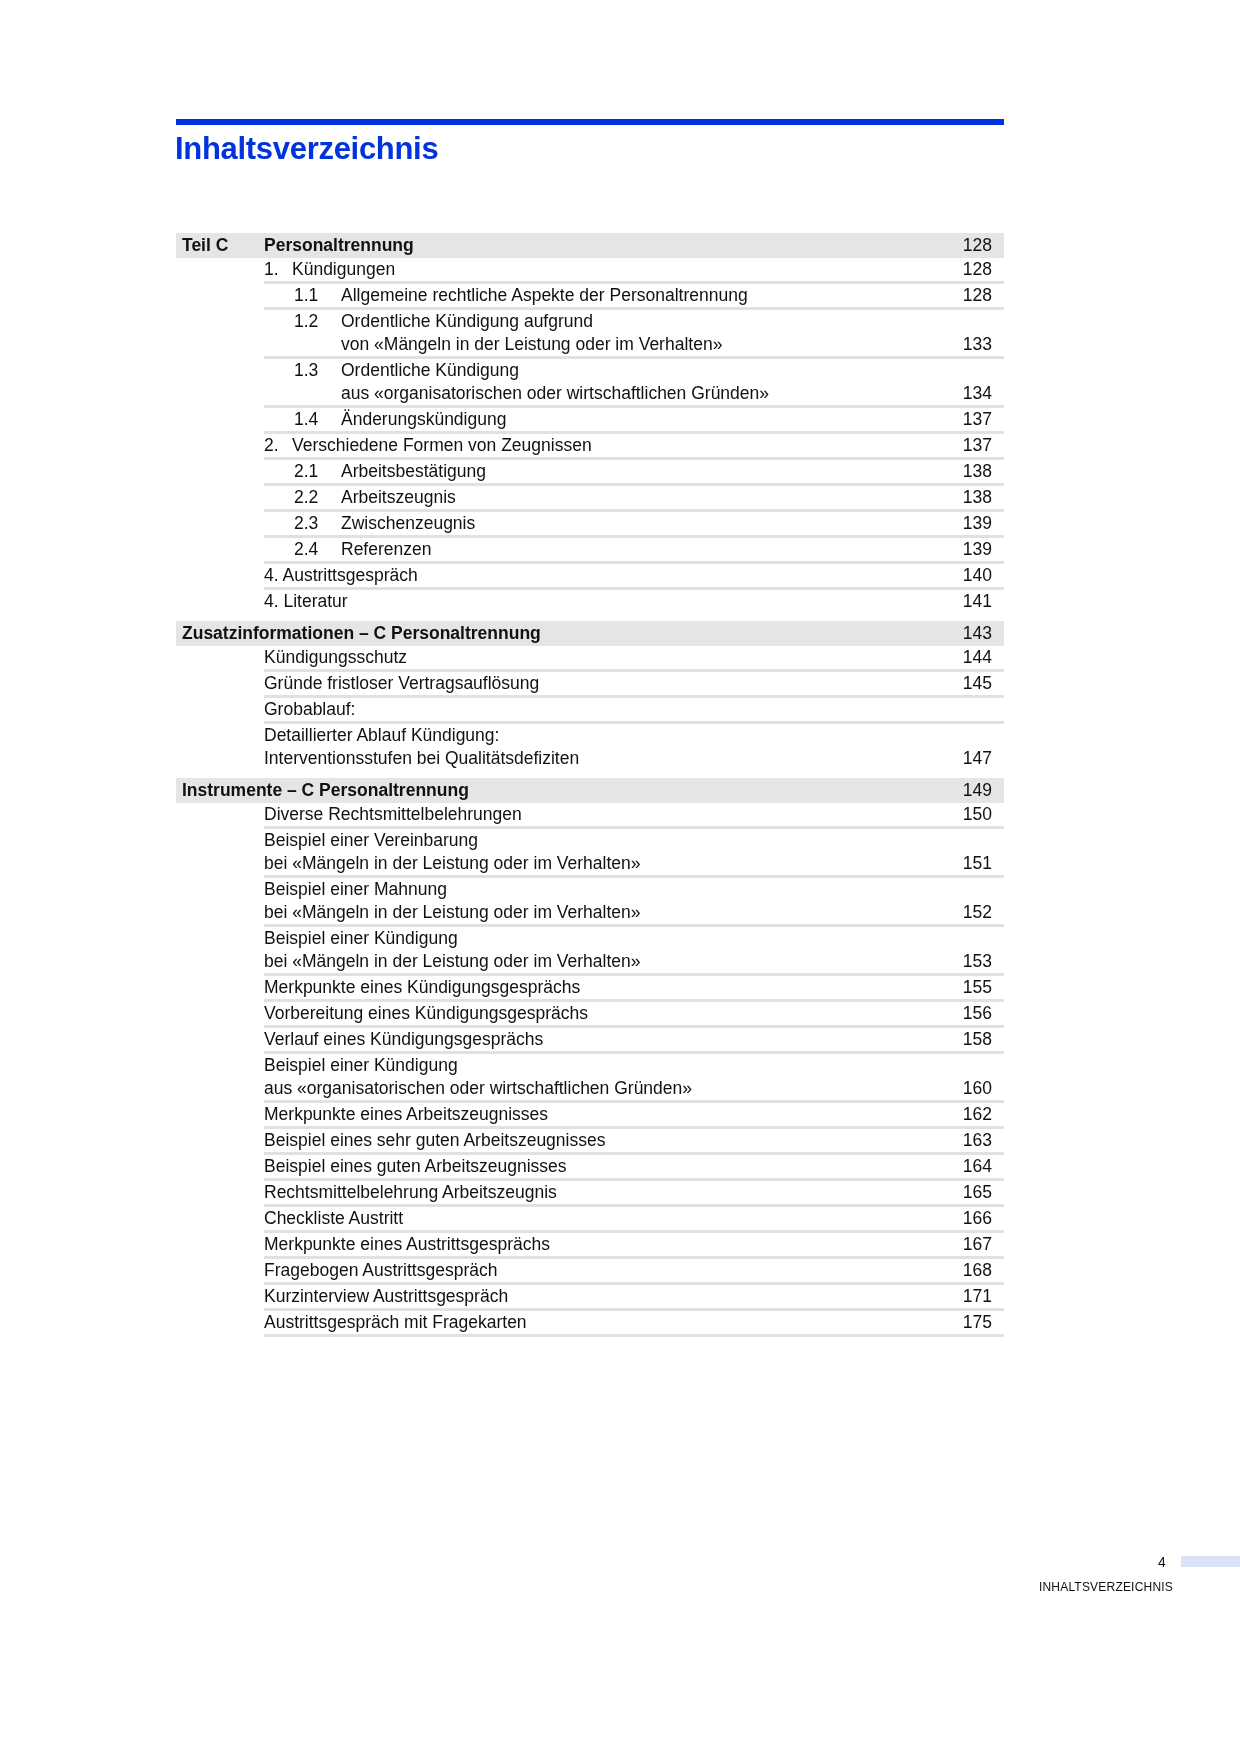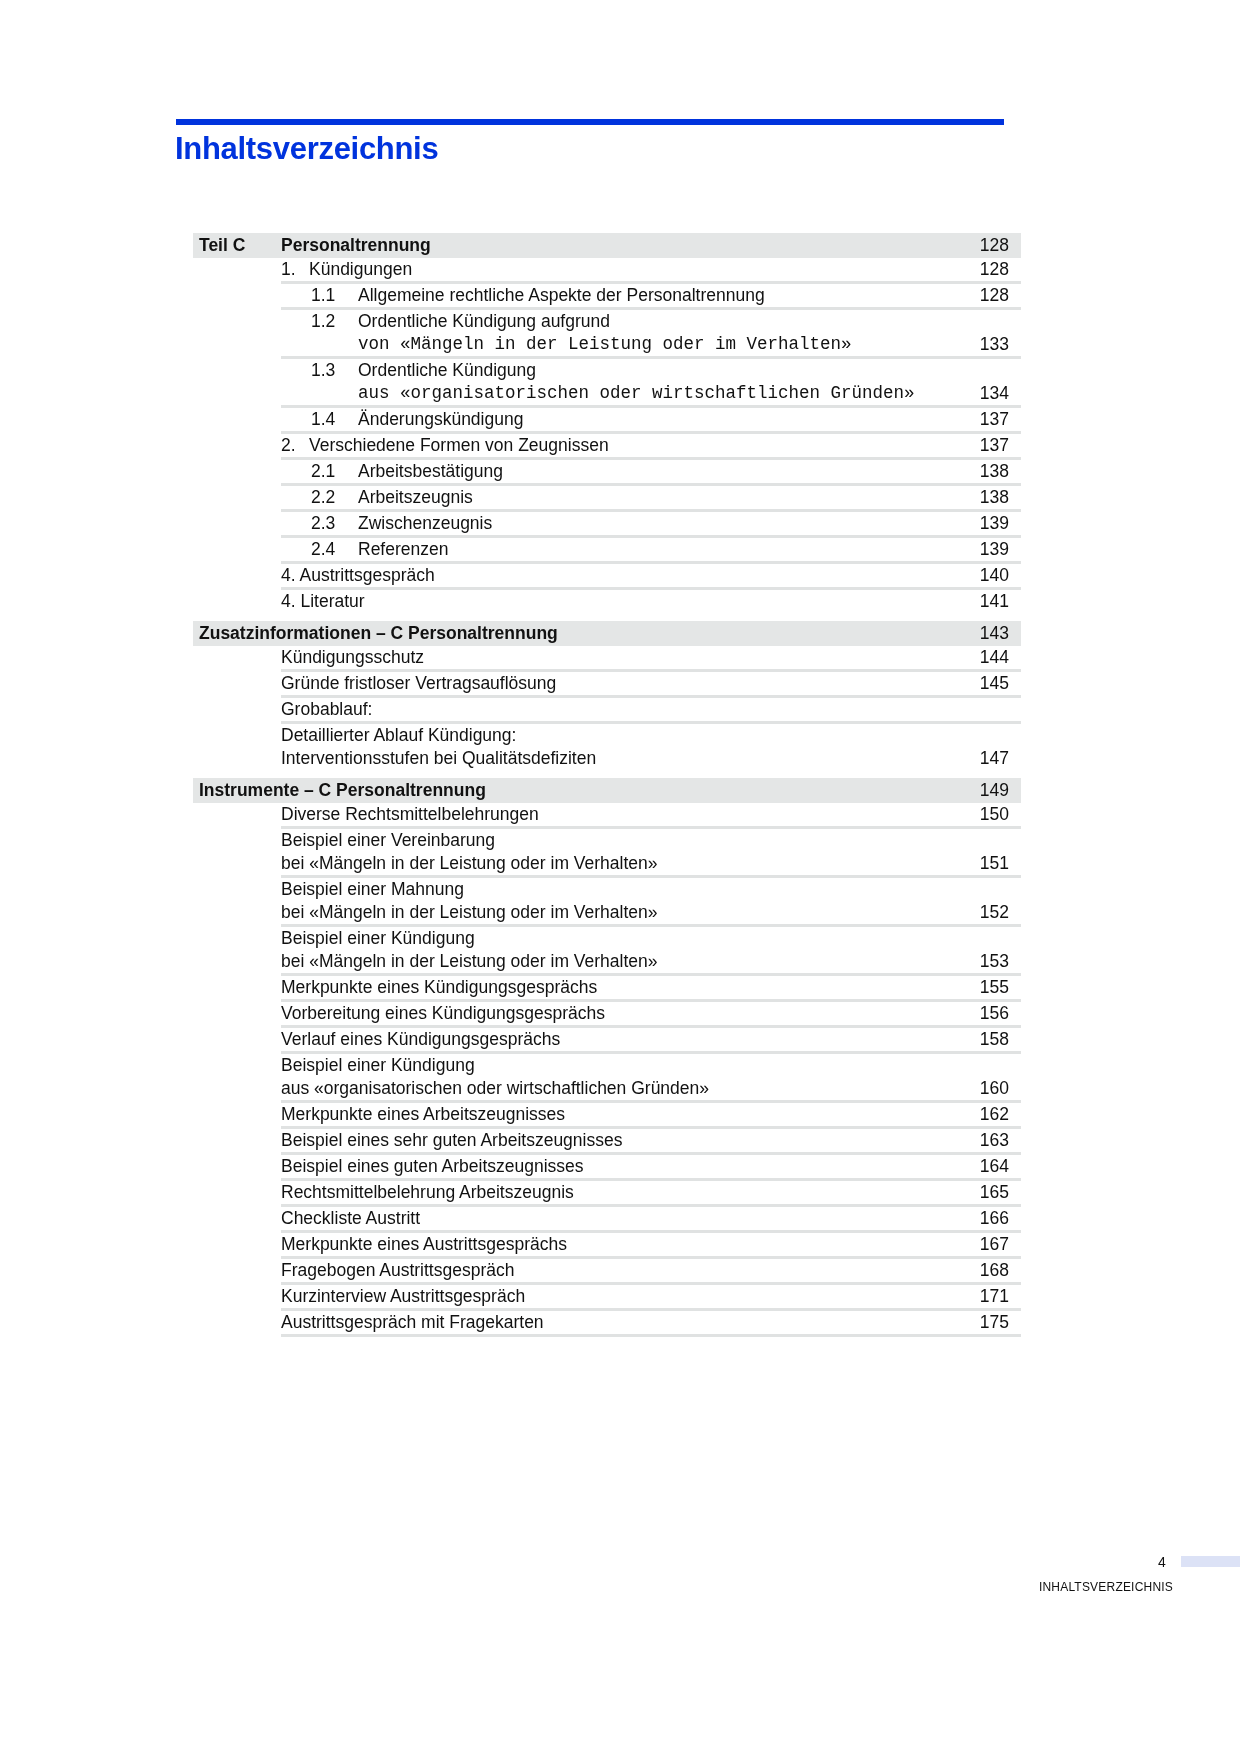--- a/index.html
+++ b/index.html
@@ -1,35 +1,35 @@
 <!DOCTYPE html>
 <html><head>
 <meta charset="utf-8">
 <style>
   html, body { margin:0; padding:0; }
   body { width:1240px; height:1754px; background:#ffffff; position:relative; font-family:"Liberation Sans", sans-serif; color:#111; overflow:hidden; }
   .rule { position:absolute; left:176px; top:119px; width:828px; height:6px; background:#0033dd; }
   .title { position:absolute; left:175px; top:131px; font-size:31px; font-weight:bold; color:#0033dd; letter-spacing:-0.3px; }
-  .toc { position:absolute; left:193px; top:233px; width:828px; }
+  .toc { position:absolute; left:176px; top:233px; width:828px; }
   .band { background:#e4e6e6; height:25px; position:relative; font-weight:bold; font-size:17.5px; line-height:25px; }
   .band .lbl { position:absolute; left:6px; top:0; }
   .band .ttl { position:absolute; left:88px; top:0;text-align:center; }
   .band .pg { position:absolute; right:12px; top:0; font-weight:normal; }
   .band.wide .ttl { left:6px; }
   .row { position:relative; margin-left:88px; font-size:17.5px; line-height:23px; border-bottom:3px solid #e0e2e2; }
   .row.noline { border-bottom:3px solid transparent; }
   .row .line { position:relative; height:23px; white-space:nowrap; }
   .row .num { position:absolute; left:0; }
   .row .txt { position:absolute; left:0; }
   .row.l1 .txt { left:28px;text-align:right; }
   .row.l2 .num { left:30px;text-align:center; }
   .row.l2 .txt { left:77px; }
   .row.plain .txt { left:0; }
   .row .cont { left:28px; }
-  .row.l2 .cont { left:77px;font-family:Liberation Mono, monospace; }
+  .row.l2 .cont { left:77px; }
   .row .pg { position:absolute; right:12px; top:0; }
   .gap { height:5px; }
   .footer-num { position:absolute; left:1158px; top:1554px; font-size:14px; }
   .footer-bar { position:absolute; left:1181px; top:1556px; width:59px; height:11px; background:#dce2f6; }
   .footer-label { position:absolute; right:67px; top:1580px; font-size:12px; letter-spacing:0.2px; }
 </style>
 </head>
 <body>
 
 <div class="rule"></div>

